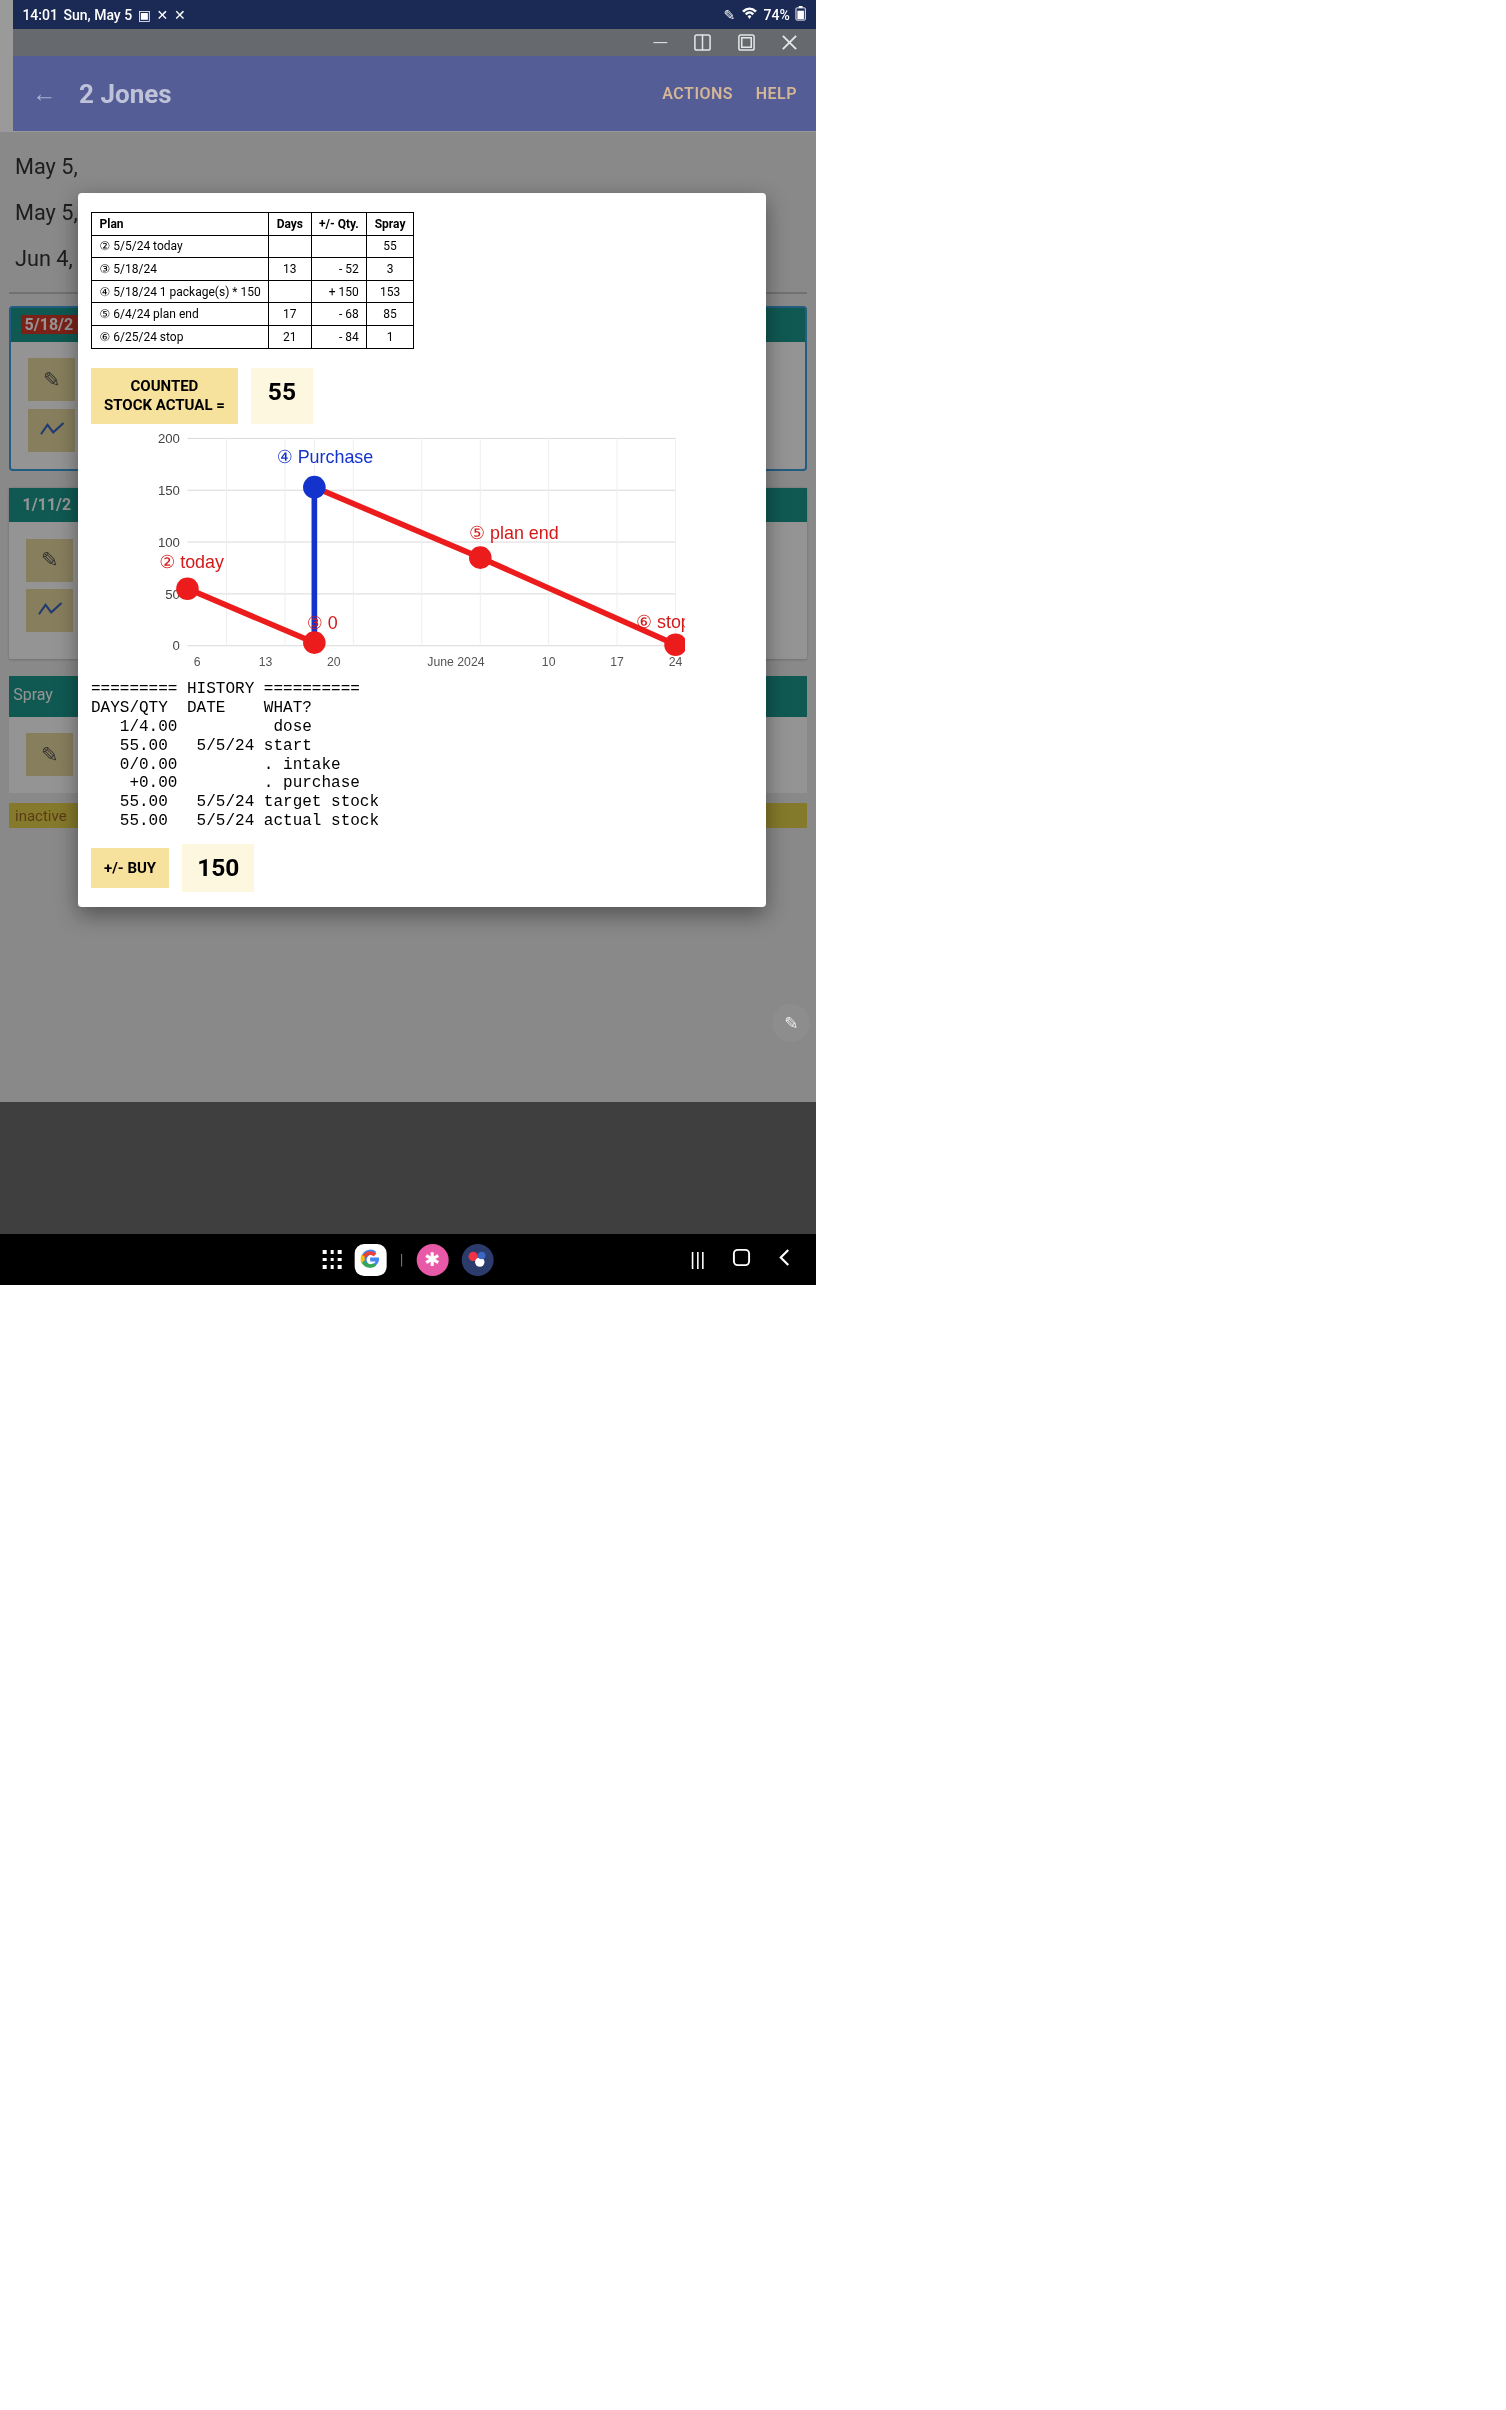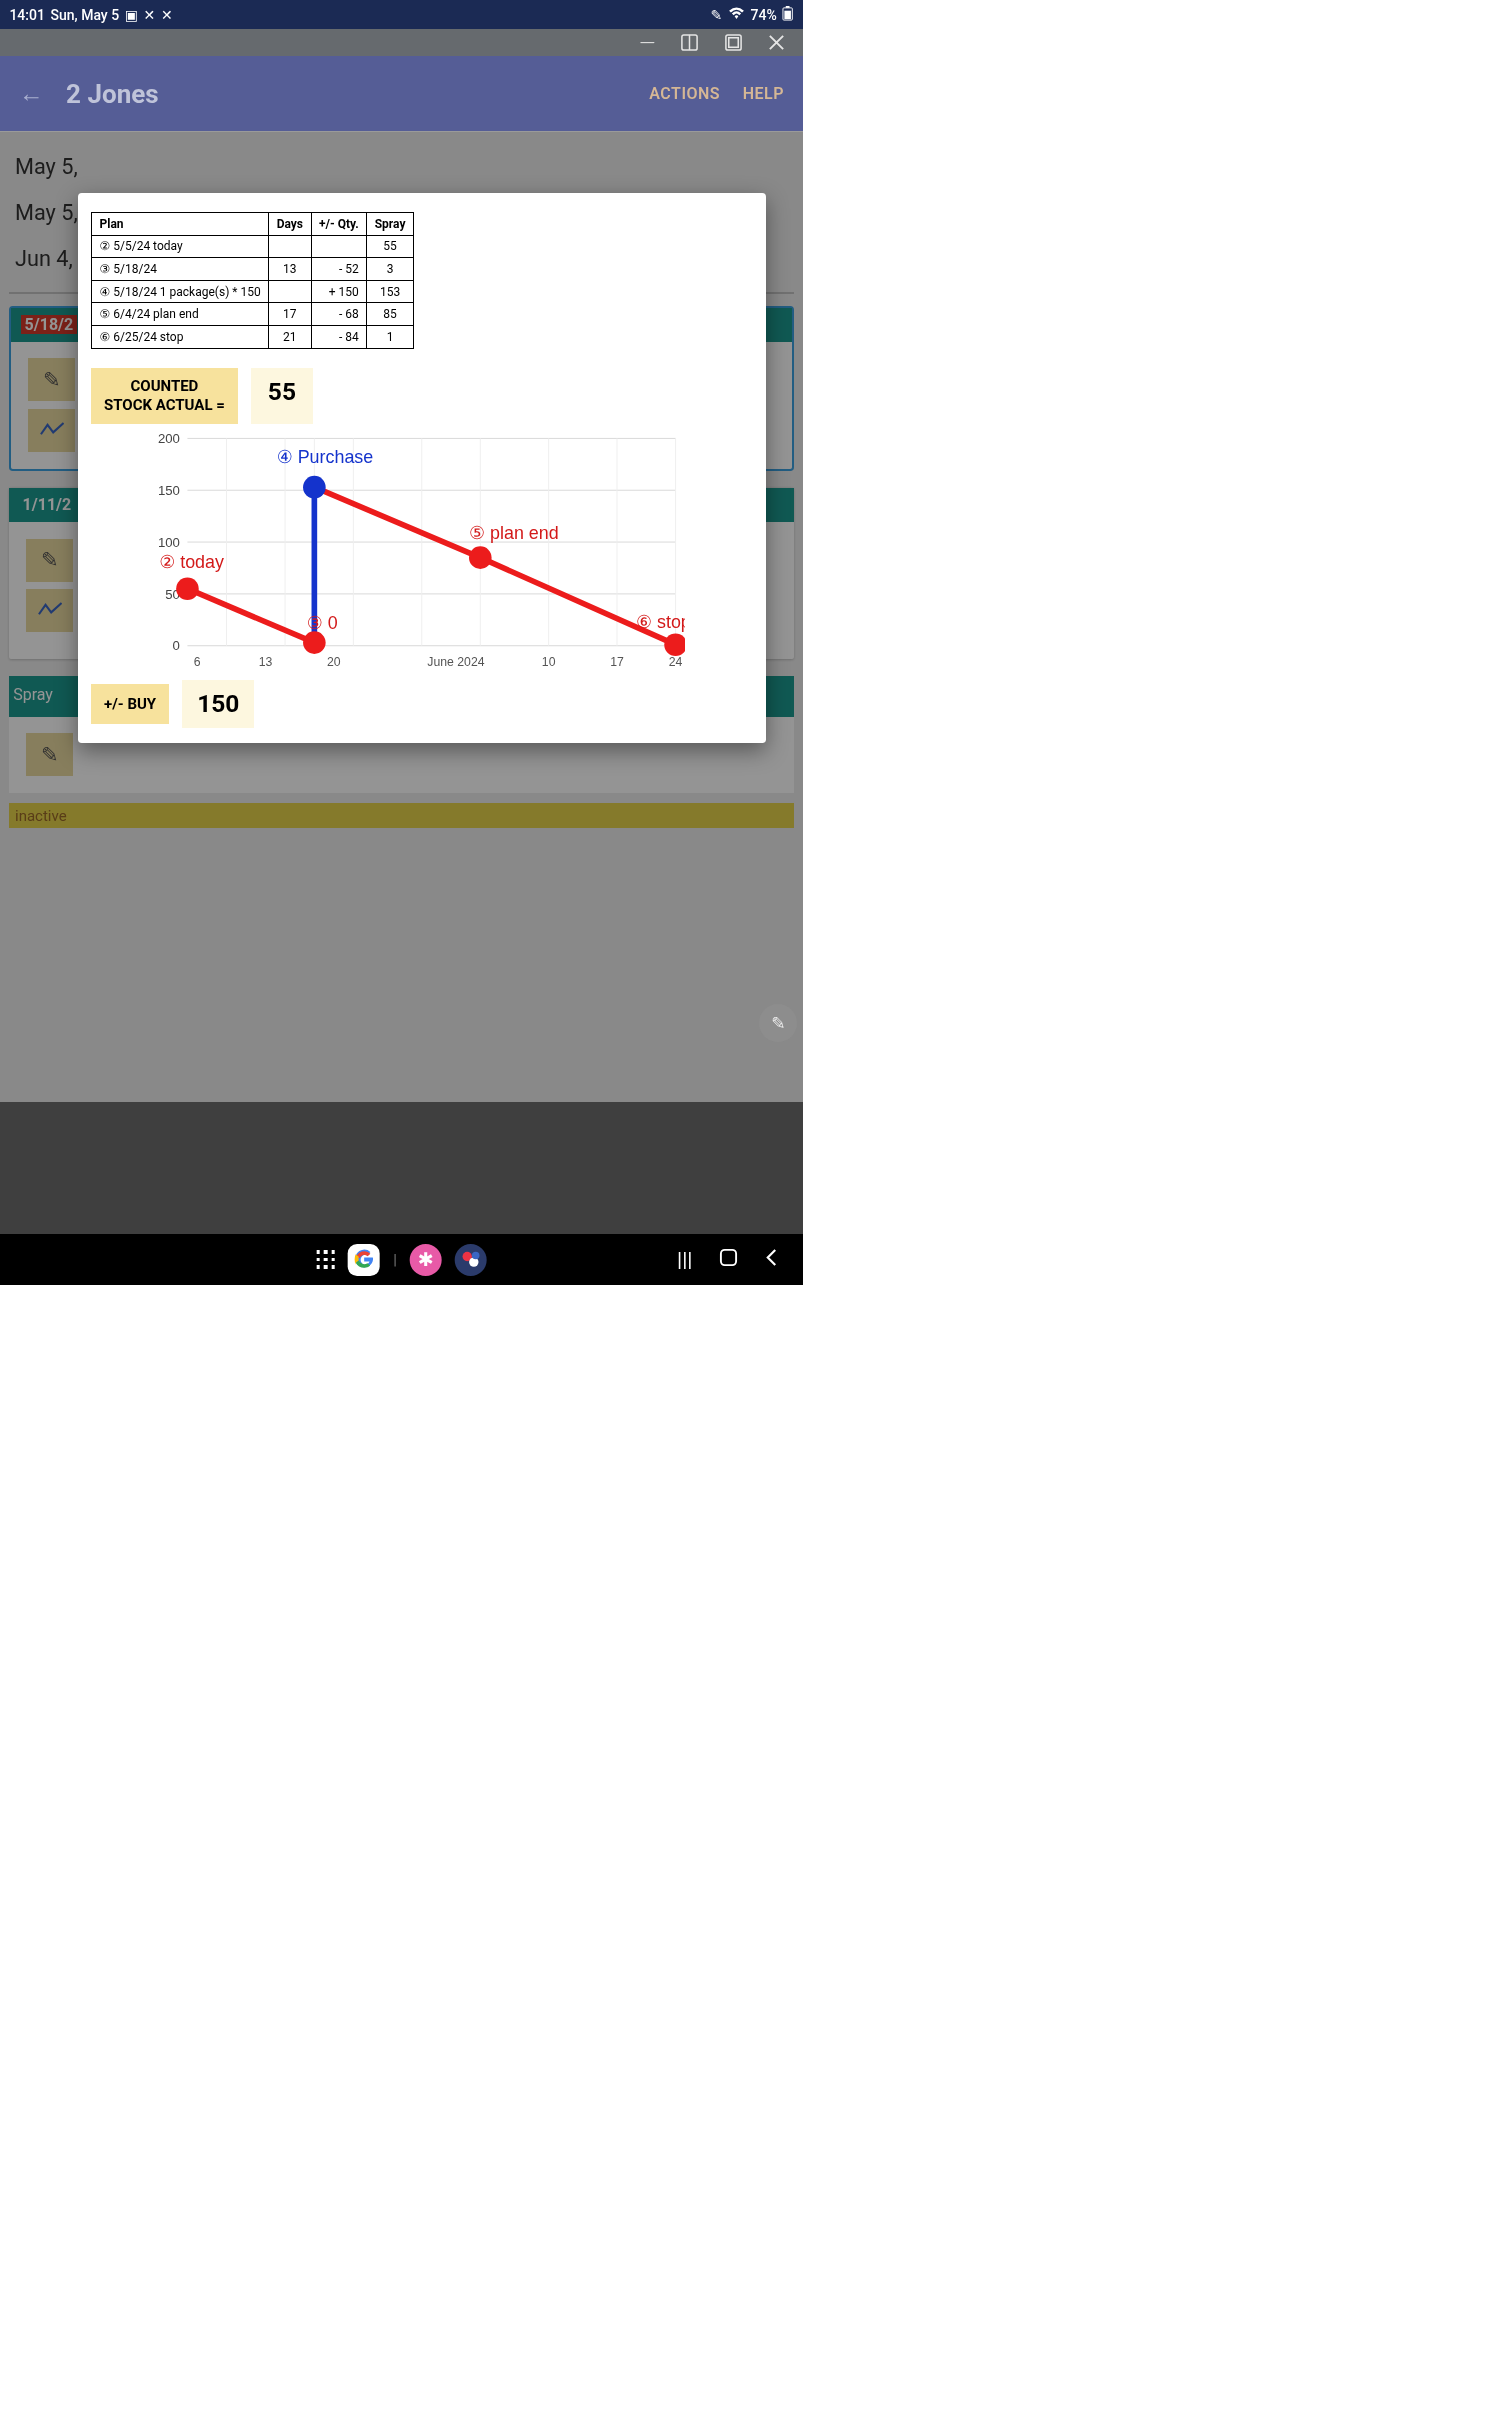--- a/index.html
+++ b/index.html
@@ -1,16 +1,16 @@
 <!DOCTYPE html>
 <html style="font-size:15px"><head>
 <meta charset="utf-8">
 <style>
   html,body{margin:0;padding:0;font-family:Roboto,Arial,sans-serif;background:#fff;}
-  .screen{width:803px;height:1285px;position:relative;overflow:hidden;background:#9a9a9a;}
+  .screen{width:803px;height:1285px;position:relative;overflow:hidden;background:#9a9a9a;padding-left:13px;}
   
   .statusbar{height:29px;background:#1b2a54;color:#fff;display:flex;align-items:center;padding:0 9.4px;font-size:14px;font-weight:500;}
   .statusbar .sb-left{display:flex;align-items:center;gap:5.6px;}
   .statusbar .sb-right{margin-left:auto;display:flex;align-items:center;gap:5.6px;}
   .sb-ico{display:inline-block;}
   
   .winchrome{height:27px;background:#666a6e;display:flex;align-items:center;justify-content:flex-end;gap:24.5px;padding-right:17px;color:#e5e5e5;}
   .winchrome span{font-size:21px;display:inline-flex;align-items:center;justify-content:center;}
   
   .appheader{height:75px;background:#555d96;display:flex;align-items:center;padding:0 19px;color:#d7d9e5;}
@@ -273,20 +273,28 @@
           <circle cx="372.8" cy="136.5" r="12" fill="#ec1c1c"></circle>
           <circle cx="580" cy="228.9" r="12" fill="#ec1c1c"></circle>
           <text x="32" y="147.5" font-size="19" fill="#d31919">② today</text>
           <text x="188.68" y="212.7" font-size="19" fill="#d31919">③ 0</text>
           <text x="156.68" y="35.699999999999996" font-size="19" fill="#1433cc">④ Purchase</text>
           <text x="360.8" y="116.5" font-size="19" fill="#d31919">⑤ plan end</text>
           <text x="538" y="210.9" font-size="19" fill="#d31919">⑥ stop</text>
         </svg>
     </div>
 
+    <div class="history">========= HISTORY ==========
+DAYS/QTY  DATE    WHAT?
+   1/4.00          dose
+   55.00   5/5/24 start
+   0/0.00         . intake
+    +0.00         . purchase
+   55.00   5/5/24 target stock
+   55.00   5/5/24 actual stock</div>
 
     <div class="buyrow">
       <div class="buylabel">+/- BUY</div>
       <div class="buyval">150</div>
     </div>
 
   </div>
 
   <div class="navbar">
     <div class="nav-center">

